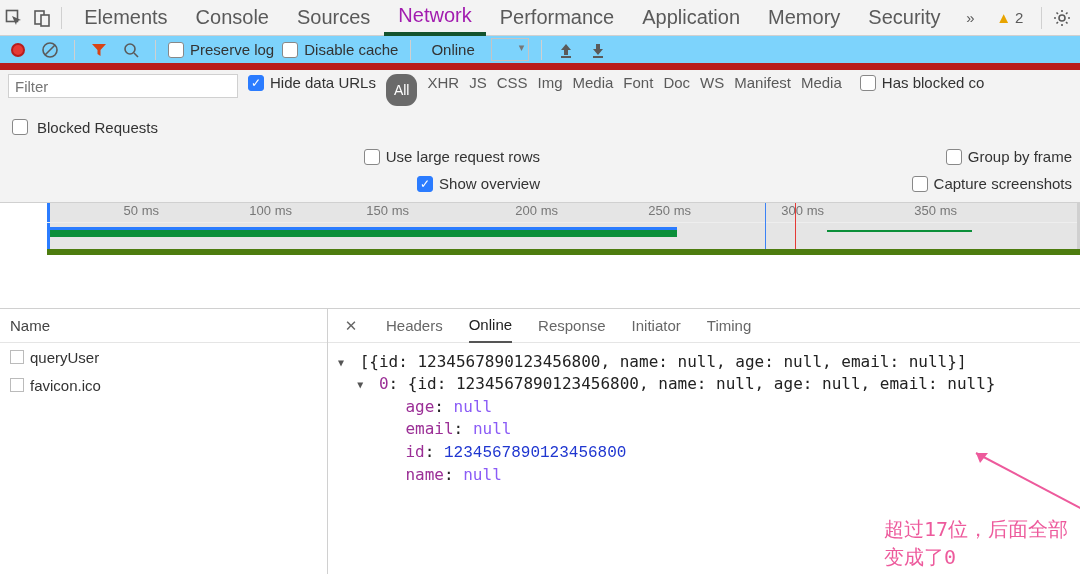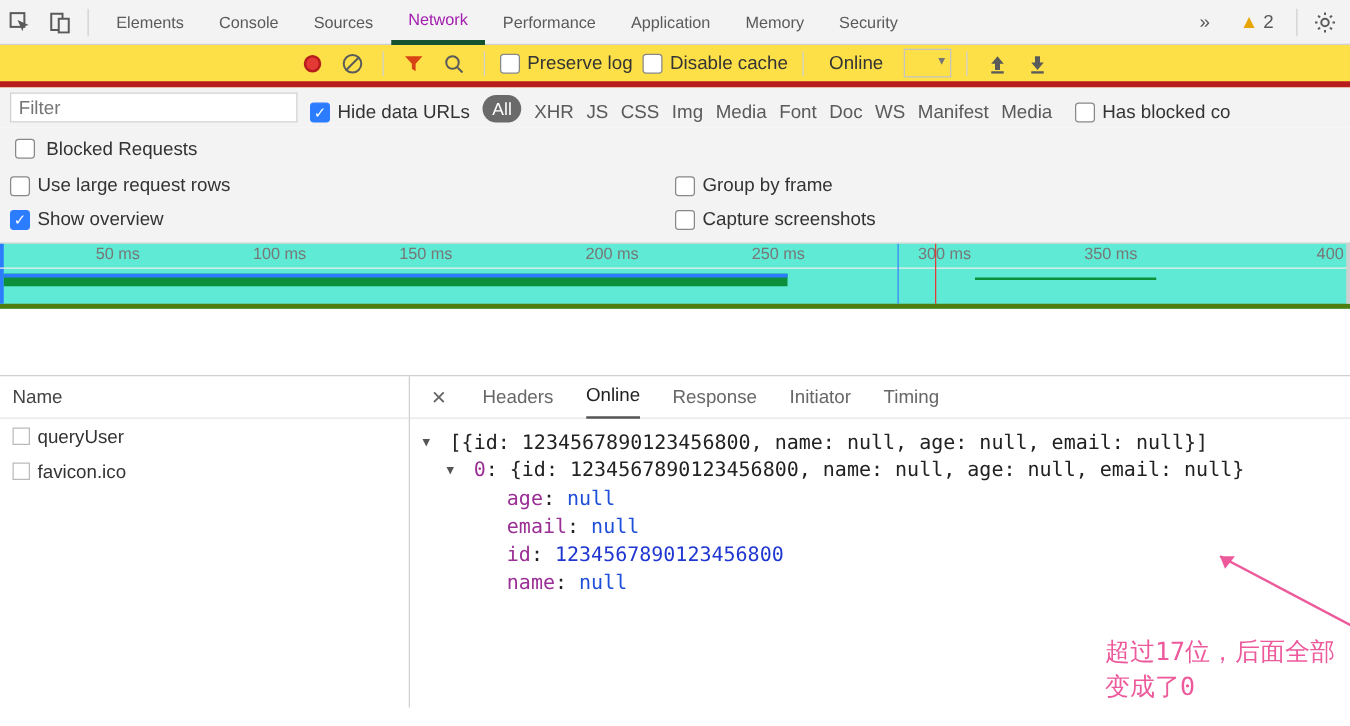--- a/index.html
+++ b/index.html
@@ -21,91 +21,91 @@
     display: flex;
     align-items: center;
     border-bottom: 1px solid #d0d0d0;
     background: #f3f3f3;
     padding: 0 6px 0 2px;
     gap: 4px;
   }
   .tabstrip .iconbtn { width: 28px; height: 28px; display: flex; align-items: center; justify-content: center; cursor: pointer; color:#5a5a5a;}
   .tabstrip .sep { width:1px; height:22px; background:#d0d0d0; margin:0 4px; }
   .tabstrip .tabs { display:flex; flex:1; gap:0; }
-  .tabstrip .tab { padding: 0 14px; height:36px; display:flex; align-items:center; cursor:pointer; color:#5a5a5a; font-size:13px;}
+  .tabstrip .tab { padding: 0 14px; height:36px; display:flex; align-items:center; cursor:pointer; color:#5a5a5a; font-size:20px;}
   .tabstrip .tab.active { color:#a21caf; border-bottom:4px solid #14532d; }
   .tabstrip .more { width:28px; display:flex; align-items:center; justify-content:center; cursor:pointer; color:#5a5a5a;}
   .tabstrip .warn { display:flex; align-items:center; gap:4px; padding:0 10px; color:#5a5a5a;}
   .tabstrip .warn .tri { color:#e8a400; }
 
   
   .toolbar {
     height: 34px;
     display:flex;
     align-items:center;
-    border-bottom:5px solid #b91c1c;
-    background:#fde047;
+    border-bottom:7px solid #b91c1c;
+    background:#7dd3fc;
     padding:0 6px;
     gap:8px;
-    justify-content:center;
   }
   .toolbar .icon { width:24px; height:24px; display:flex; align-items:center; justify-content:center; cursor:pointer; color:#5a5a5a;}
   .toolbar .sep { width:1px; height:20px; background:#d0d0d0; margin:0 4px; }
   .toolbar .red-dot { width:14px; height:14px; border-radius:50%; background:#e53935; border:2px solid #b71c1c; }
   .toolbar .funnel { color:#d84315; }
   .toolbar .chk { display:flex; align-items:center; gap:6px; cursor:pointer; }
   .toolbar .chk input { margin:0; }
   .toolbar .throttle { display:flex; align-items:center; gap:4px; padding:0 8px; cursor:pointer;}
   .toolbar .throttlesel { border:1px solid #c4c4c4; padding:2px 18px 2px 6px; position:relative; color:#5a5a5a;}
   .toolbar .throttlesel::after { content:"▾"; position:absolute; right:4px; top:2px; font-size:11px; color:#777;}
 
   
   .filterbar {
     display:flex;
-    align-items:flex-end;
+    align-items:flex-start;
     padding:4px 8px;
     gap:10px;
     background:#f3f3f3;
     white-space:nowrap;
   }
   .filterbar .filterin {
     width:230px; height:24px; border:1px solid #d0d0d0; background:#fff; padding:2px 6px; color:#777; font-size:15px;
   }
   .filterbar .chk { display:flex; align-items:center; gap:6px; cursor:pointer;}
   .filterbar .chk input { margin:0; }
   .filterbar .pill {
     display:inline-flex; align-items:center; justify-content:center;
-    height:22px; padding:0 8px; border-radius:11px;
+    height:32px; padding:0 8px; border-radius:11px;
     background:#6a6a6a; color:#fff; font-size:14px;
   }
   .filterbar .ftype { cursor:pointer; color:#5a5a5a; }
 
   
   .blockedrow {
     display:flex; align-items:center; padding:6px 8px; gap:6px; background:#f3f3f3;
   }
 
   
   .opts {
     display:grid;
     grid-template-columns: 1fr 1fr;
     background:#f3f3f3;
     border-bottom:1px solid #d0d0d0;
     padding:4px 8px 10px;
     row-gap:10px;
   }
-  .opts .opt { display:flex; align-items:center; gap:6px; cursor:pointer;}
+  .opts .opt { display:flex; align-items:center; gap:6px; cursor:pointer;justify-content:flex-end;}
   .opts .opt input { margin:0; width:16px; height:16px;}
 
   
   .timeline {
     height:52px;
-    border-bottom:4px solid #4d7c0f;
-    background:#5eead4;
+    border-bottom:6px solid #4d7c0f;
+    background:#e5e5e5;
     position:relative;
+    margin-left:47px;
   }
   .timeline .ruler { height:20px; position:relative; border-bottom:1px solid #eee;}
   .timeline .tick { position:absolute; top:0; font-size:13px; color:#777; transform:translateX(-100%); }
   .timeline .bar {
     position:absolute;
     height:10px;
     top:24px;
   }
   .timeline .bar.green { background:#0b8f3a; border-top:3px solid #2b7cff;}
   .timeline .bar.thin { height:2px; background:#0b8f3a; top:27px;}
@@ -139,22 +139,22 @@
     font-family: Menlo, Consolas, monospace;
     font-size:16px;
     color:#222;
     line-height:1.4;
     position:relative;
     overflow:hidden;
   }
   .preview .ln { white-space:pre;}
   .preview .tri { display:inline-block; width:12px; color:#555; font-size:10px; vertical-align:middle;}
   .preview .key { color:#9b2f96;}
-  .preview .val { color:#1d4ed8;margin-top:20px;}
-  .preview .idhl { color:#1f36d0;}
+  .preview .val { color:#8b5cf6;margin-top:20px;}
+  .preview .idhl { color:#1f36d0;font-family:Liberation Mono, monospace;}
 
   .annot {
     position:absolute;
     color:#ed5a9c;
     font-size:20px;
   }
   .annot.text { left:556px; top:172px; }
   .annot.arrow { left:640px; top:102px; }
 
   .cb { appearance:none; width:16px; height:16px; border:1px solid #888; border-radius:3px; background:#fff; display:inline-flex; align-items:center; justify-content:center; cursor:pointer;}

